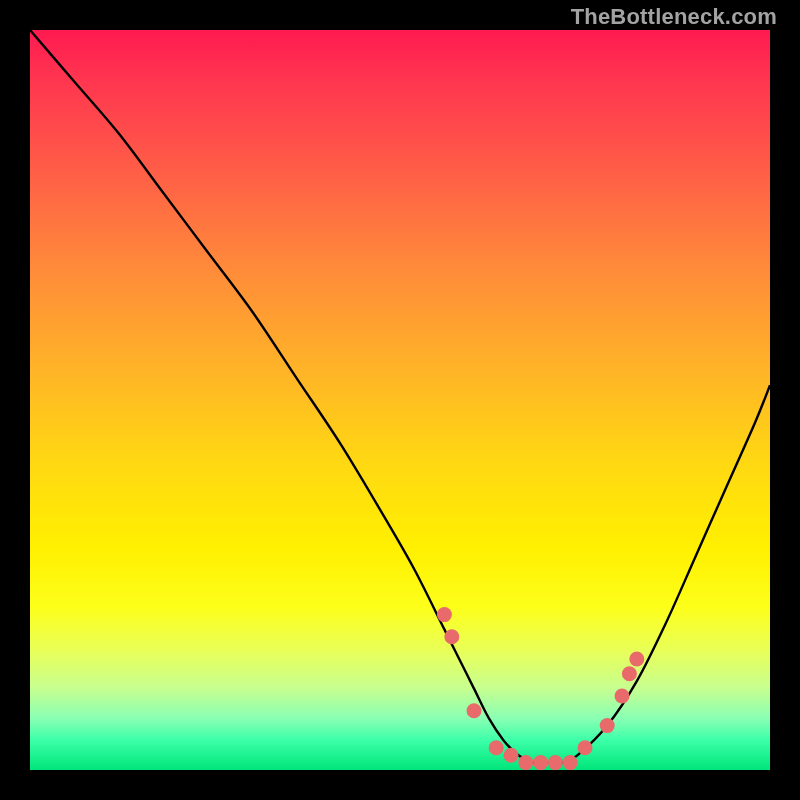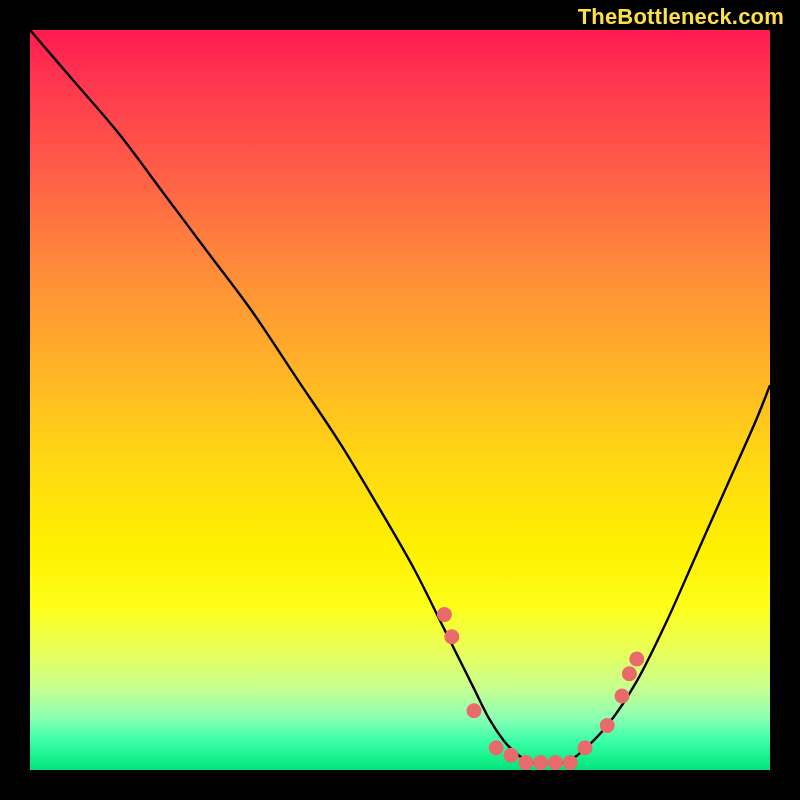--- a/index.html
+++ b/index.html
@@ -37,22 +37,22 @@
       #e8ff5a 84%,
       #c6ff90 89%,
       #8affb4 93%,
       #3cffa8 96%,
       #00e57a 100%
     );
   }
   .watermark {
     position: absolute;
     top: 4px;
-    right: 16px;
-    color: #fde047;
+    right: 23px;
+    color: #a3a3a3;
     font-size: 22px;
     font-weight: 600;
     letter-spacing: 0.2px;
     user-select: none;
   }
   svg.curve {
     position: absolute;
     left: 0;
     top: 0;
     width: 740px;

